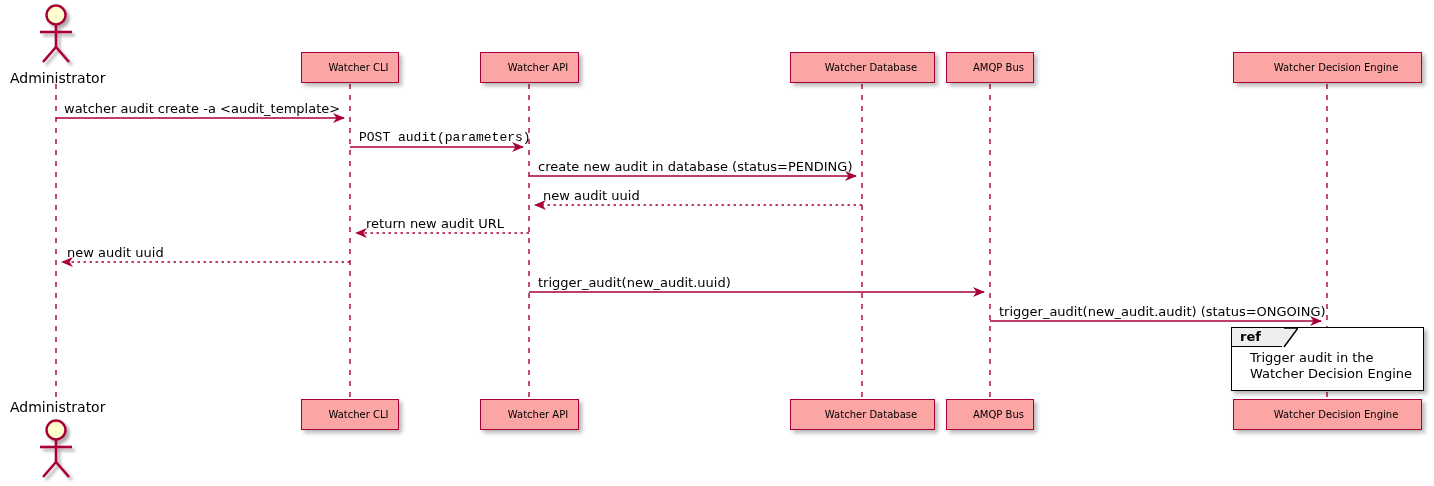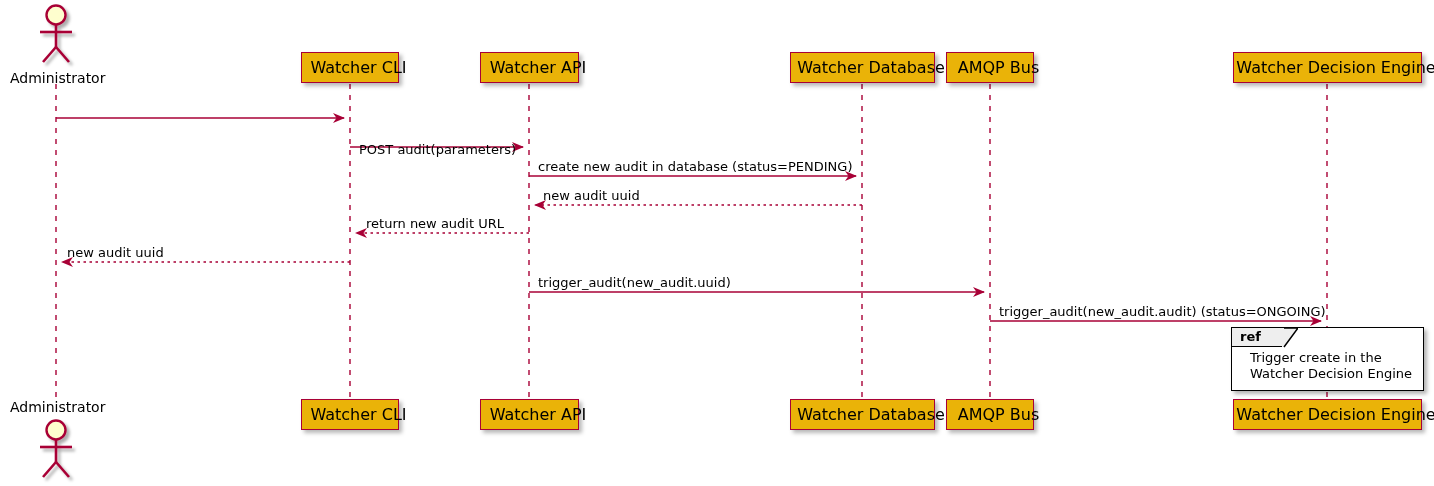--- a/index.html
+++ b/index.html
@@ -21,24 +21,24 @@
     position: absolute;
     left: 0;
     top: 0;
     width: 1434px;
     height: 486px;
   }
   
   .participant {
     position: absolute;
     box-sizing: border-box;
-    background: #eab308;
+    background: #fca5a5;
     border: 1.5px solid #A80036;
     color: #000000;
-    font-size: 16px;
+    font-size: 10px;
     line-height: 1;
     display: flex;
     align-items: center;
     justify-content: center;
     box-shadow: 3px 3px 4px rgba(0,0,0,0.28);
     white-space: nowrap;
     padding-left: 17px;
   }
   
   .actor-label {
@@ -149,31 +149,32 @@
   <div class="participant" style="left:790px; top:52px; width:145px; height:31px;">Watcher Database</div>
   <div class="participant" style="left:946px; top:52px; width:88px; height:31px;">AMQP Bus</div>
   <div class="participant" style="left:1233px; top:52px; width:189px; height:31px;">Watcher Decision Engine</div>
 
   <div class="participant" style="left:301px; top:399px; width:98px; height:31px;">Watcher CLI</div>
   <div class="participant" style="left:480px; top:399px; width:99px; height:31px;">Watcher API</div>
   <div class="participant" style="left:790px; top:399px; width:145px; height:31px;">Watcher Database</div>
   <div class="participant" style="left:946px; top:399px; width:88px; height:31px;">AMQP Bus</div>
   <div class="participant" style="left:1233px; top:399px; width:189px; height:31px;">Watcher Decision Engine</div>
 
-  <div class="msg-label" style="left:359px; top:143px;">POST audit(parameters)</div>
+  <div class="msg-label" style="left:64px; top:102px;">watcher audit create -a &lt;audit_template&gt;</div>
+  <div class="msg-label" style="left:359px; top:131px;font-family:Liberation Mono, monospace;">POST audit(parameters)</div>
   <div class="msg-label" style="left:538px; top:160px;">create new audit in database (status=PENDING)</div>
   <div class="msg-label" style="left:543px; top:189px;">new audit uuid</div>
   <div class="msg-label" style="left:366px; top:217px;">return new audit URL</div>
   <div class="msg-label" style="left:67px; top:246px;">new audit uuid</div>
   <div class="msg-label" style="left:538px; top:276px;">trigger_audit(new_audit.uuid)</div>
   <div class="msg-label" style="left:999px; top:305px;">trigger_audit(new_audit.audit) (status=ONGOING)</div>
 
   <div class="ref-box" style="left:1231px; top:327px; width:193px; height:64px;">
     <div class="ref-tab" style="width:52px; height:19px;">ref</div>
     <svg style="position:absolute; left:50px; top:0px;" width="16" height="20" viewBox="0 0 16 20">
       <path d="M0,0 L16,0 L16,0 L2,19 L0,19 Z" fill="#EEEEEE"></path>
       <path d="M2,0 L16,0 L2,19" fill="none" stroke="#000000" stroke-width="1.5"></path>
     </svg>
-    <div class="ref-body" style="left:18px; top:22px;">Trigger create in the</div>
+    <div class="ref-body" style="left:18px; top:22px;">Trigger audit in the</div>
     <div class="ref-body" style="left:18px; top:38px;">Watcher Decision Engine</div>
   </div>
 
 </div>
 
 </body></html>

